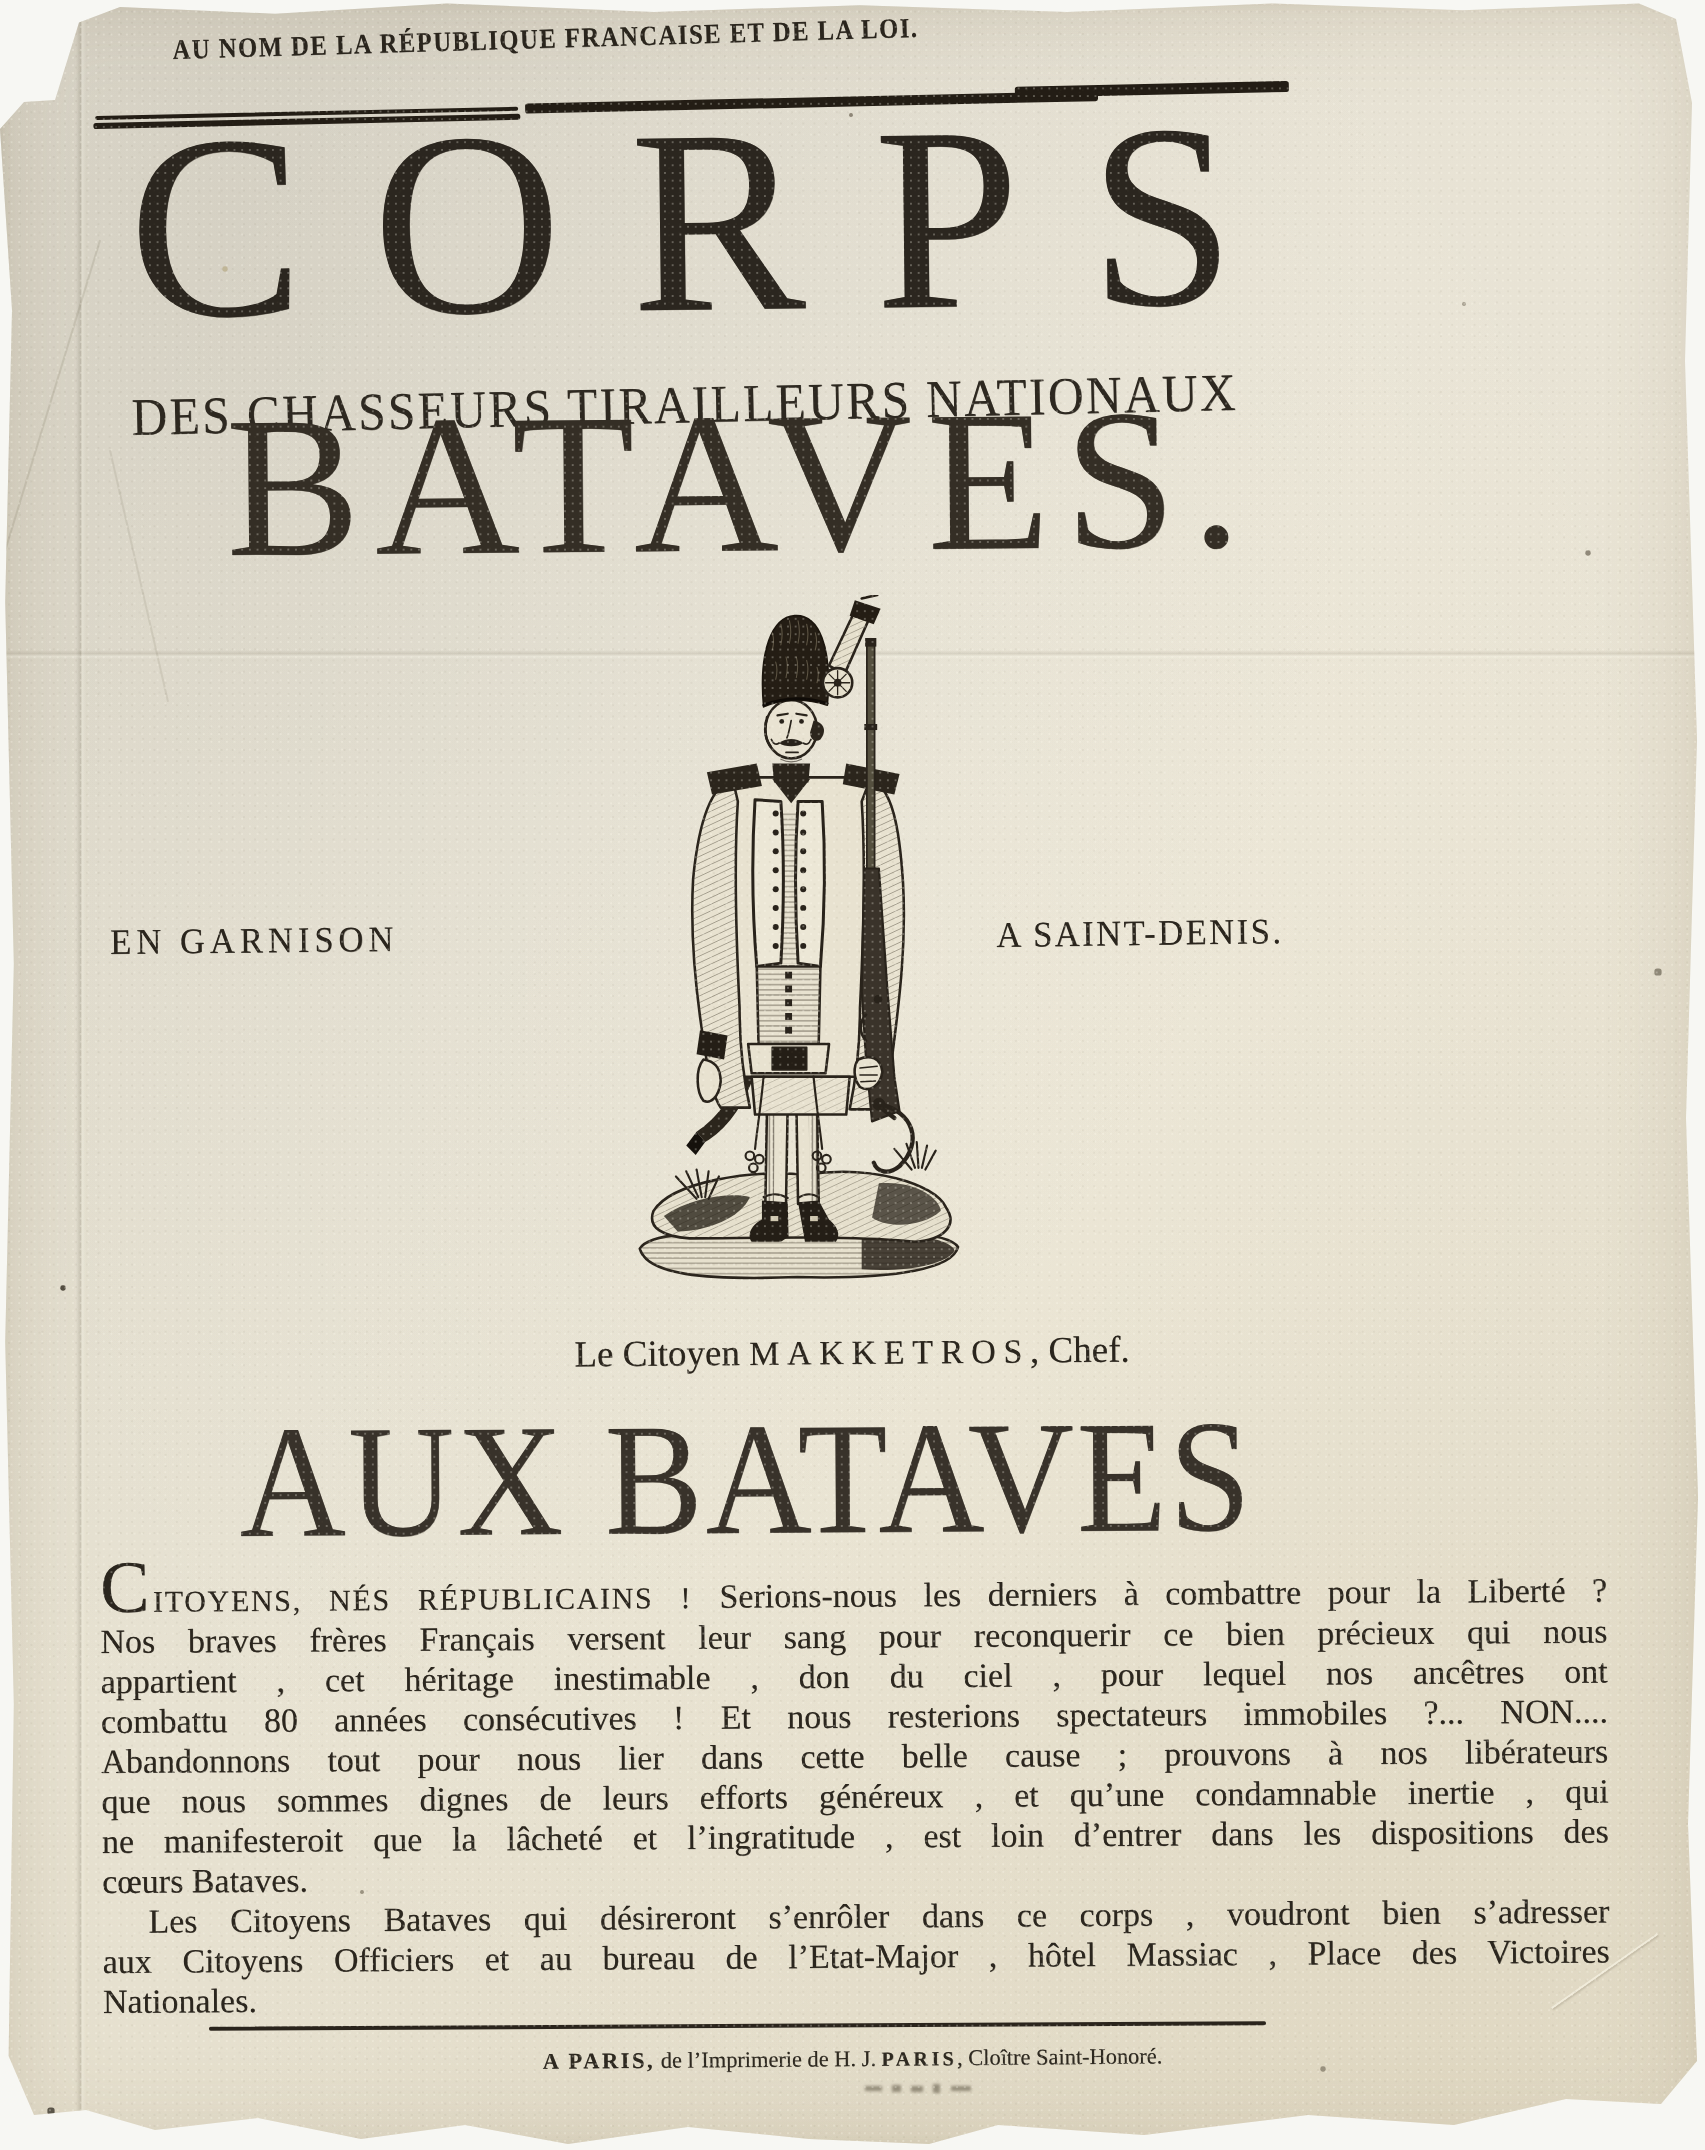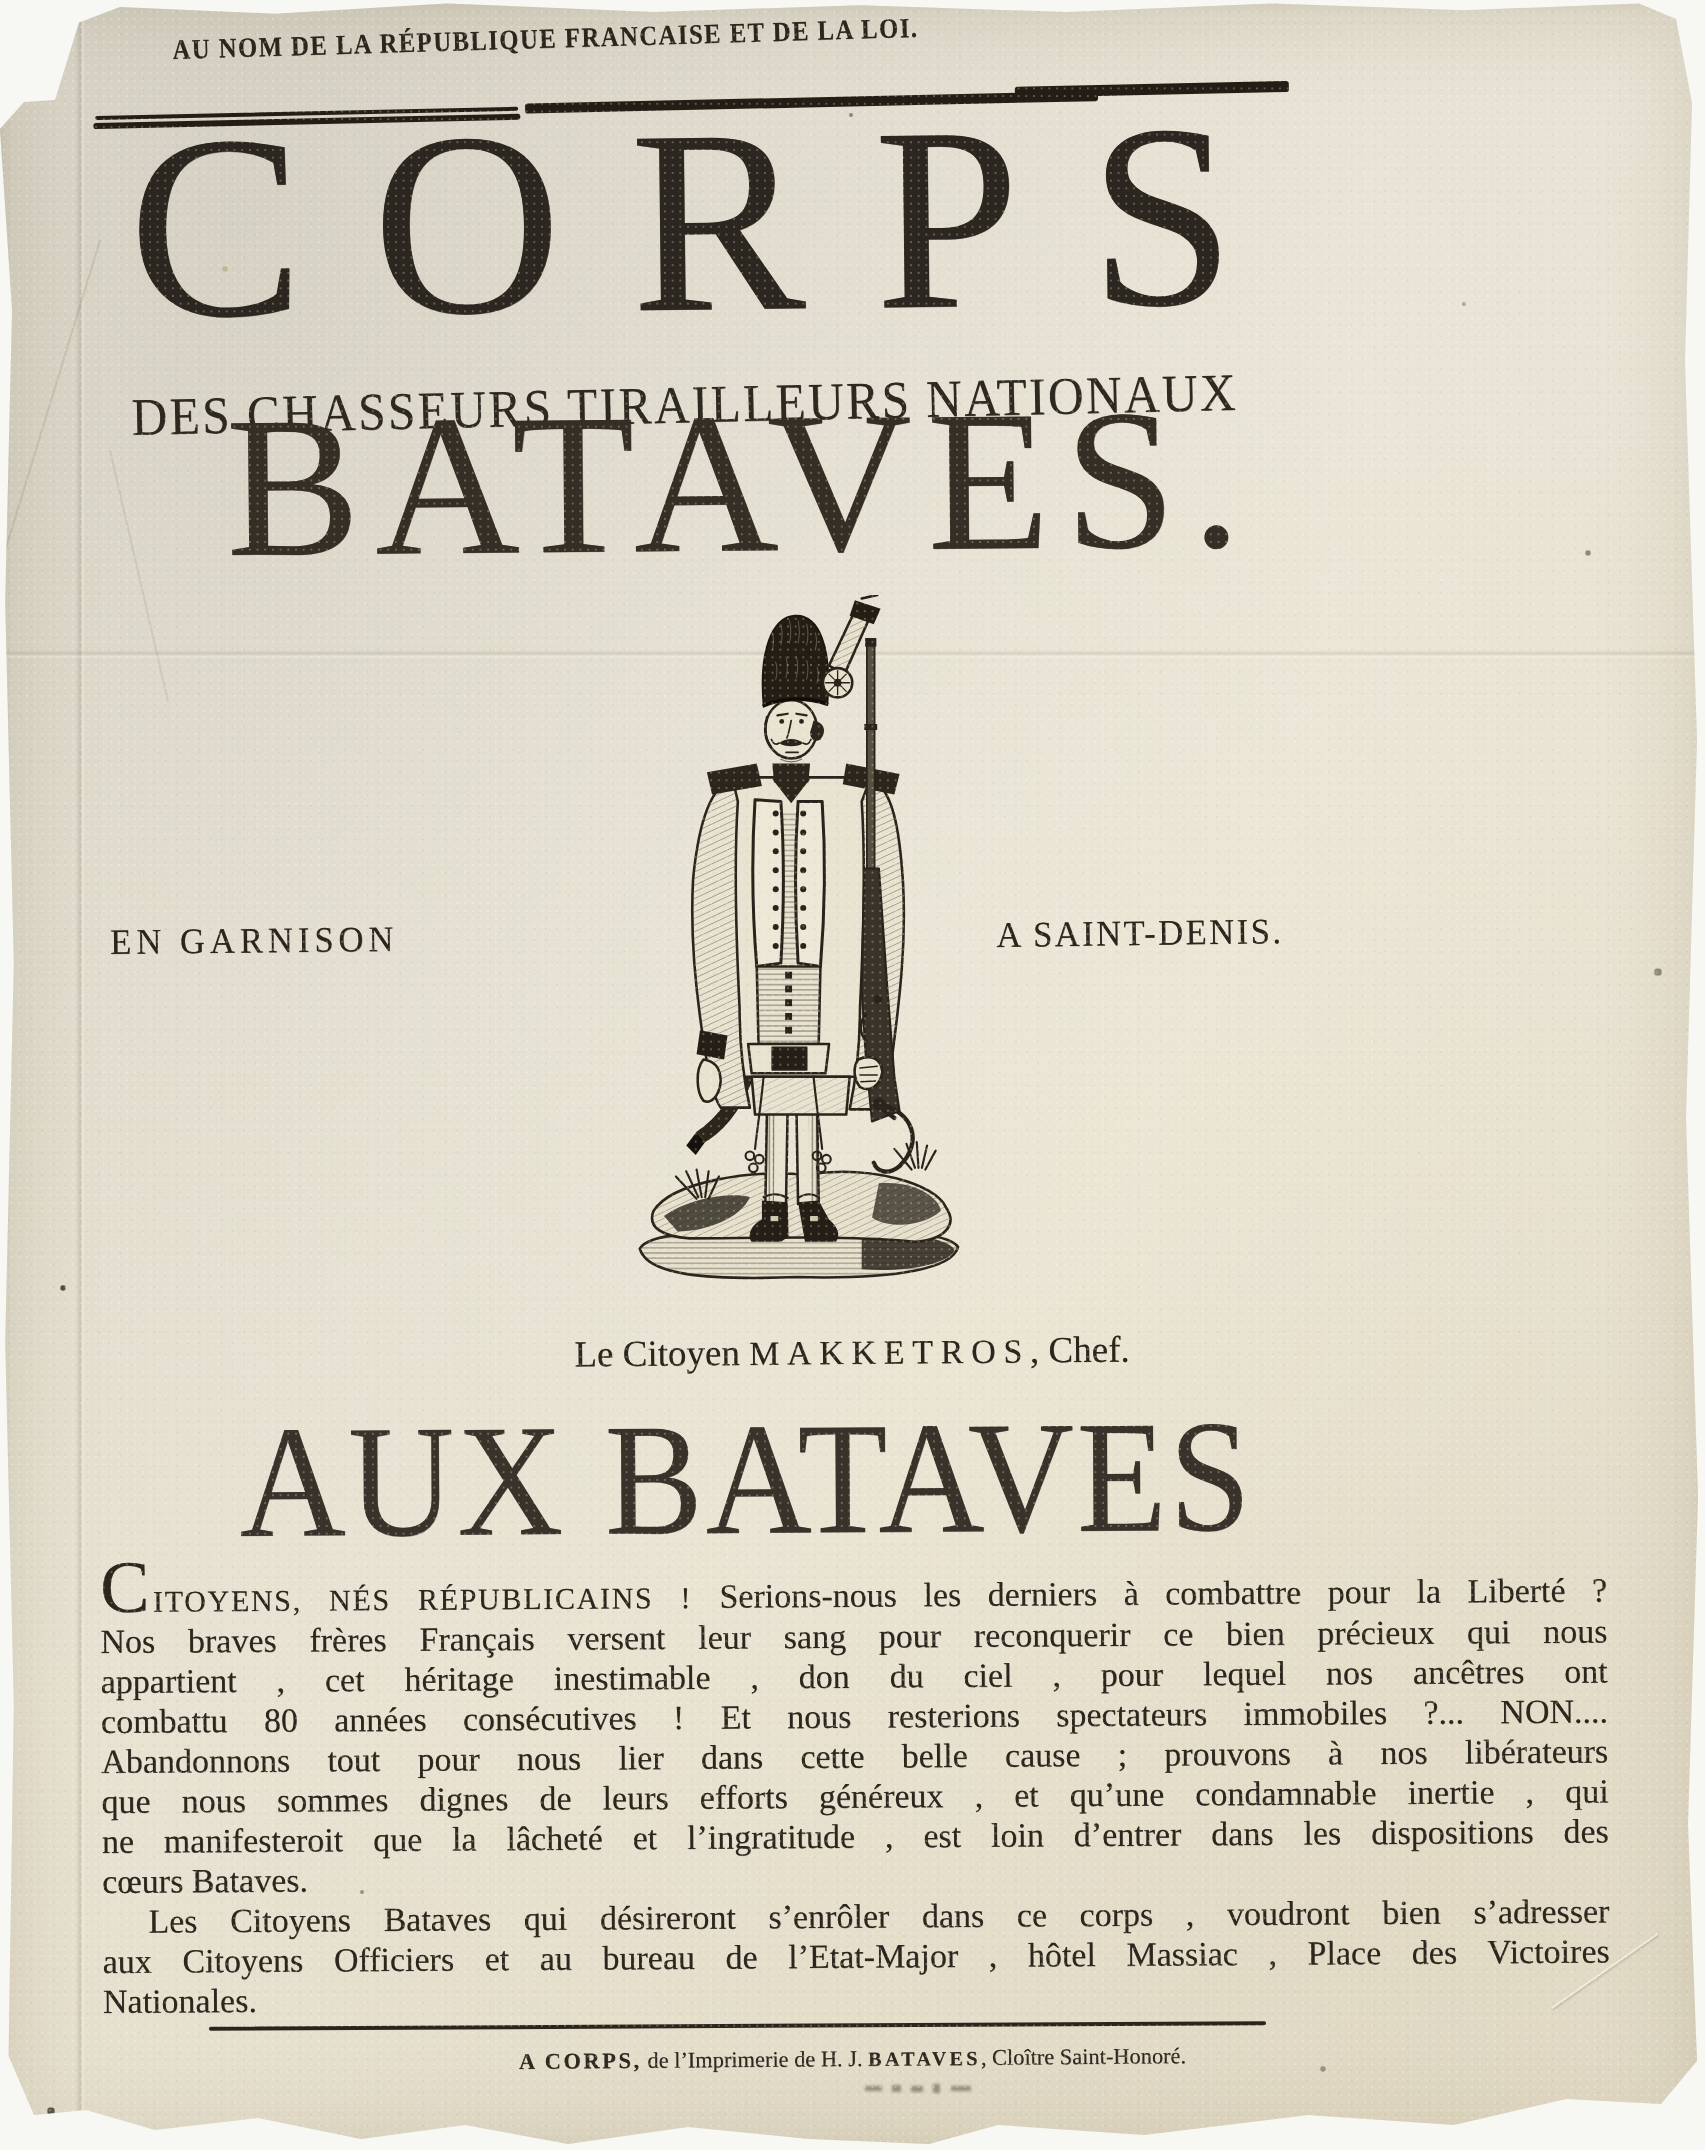--- a/index.html
+++ b/index.html
@@ -286,21 +286,21 @@
       <div class="bl">ne manifesteroit que la lâcheté et l’ingratitude , est loin d’entrer dans les dispositions des</div>
       <div class="bl last">cœurs Bataves.</div>
       <div class="bl indent">Les Citoyens Bataves qui désireront s’enrôler dans ce corps , voudront bien s’adresser</div>
       <div class="bl">aux Citoyens Officiers et au bureau de l’Etat-Major , hôtel Massiac , Place des Victoires</div>
       <div class="bl last">Nationales.</div>
     </div>
 
     <div class="abs f-rule"></div>
 
     <div class="abs imprint print">
-      <span class="city">A CORPS,</span><span> de l’Imprimerie de H. J. </span><span class="nm">BATAVES</span><span>, Cloître Saint-Honoré.</span>
+      <span class="city">A PARIS,</span><span> de l’Imprimerie de H. J. </span><span class="nm">PARIS</span><span>, Cloître Saint-Honoré.</span>
     </div>
 
     <div class="abs smudge">
       <i style="width:17px;height:5.2px"></i>
         <i style="width:8.6px;height:7.7px"></i>
         <i style="width:12px;height:6px"></i>
         <i style="width:6.9px;height:8.6px"></i>
         <i style="width:20.6px;height:4.3px"></i>
     </div>
 

